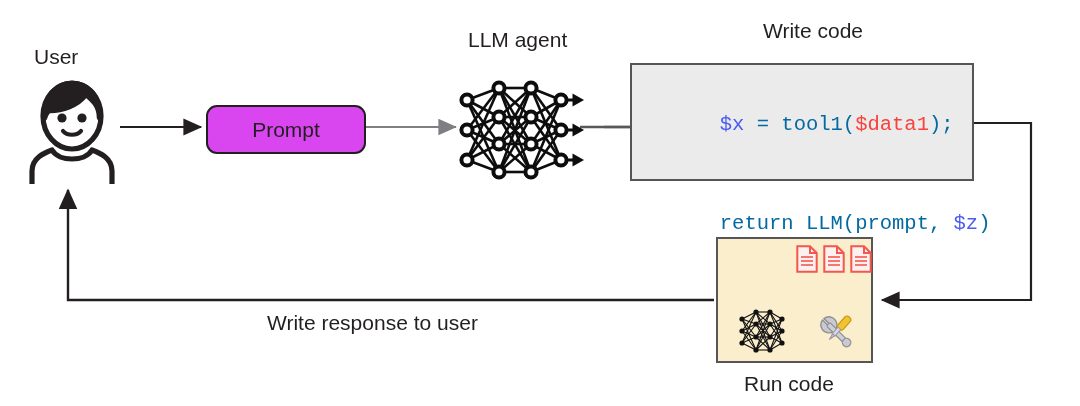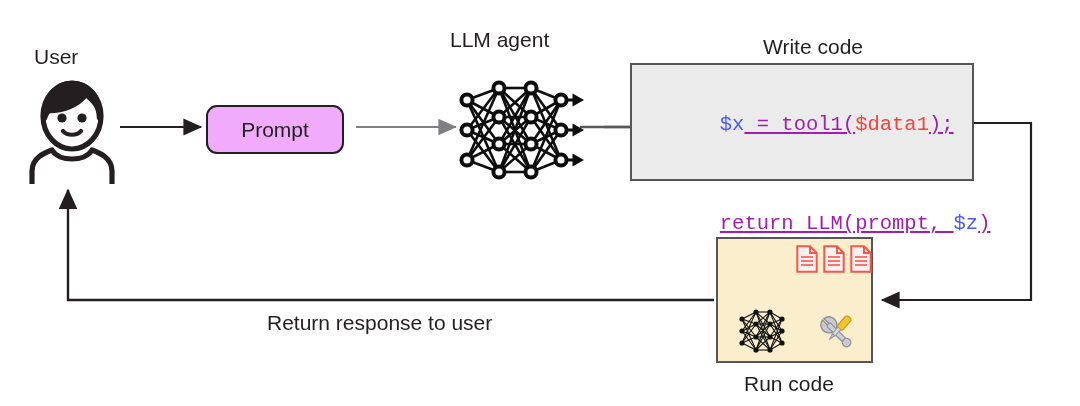--- a/index.html
+++ b/index.html
@@ -26,58 +26,58 @@
     white-space: nowrap;
     font-family: "Liberation Sans", sans-serif;
   }
   
   #user-label { left: 34px; top: 46px; }
   #user-icon { position: absolute; left: 18px; top: 78px; width: 108px; height: 106px; }
   
   #prompt-box {
     position: absolute;
     left: 206px; top: 105px;
-    width: 138px; height: 49px;
+    width: 160px; height: 49px;
     border: 2px solid #231f20;
     border-radius: 11px;
-    background: #f0abfc;
+    background: #d946ef;
     display: flex;
     align-items: center;
     justify-content: center;
     box-sizing: border-box;
   }
   #prompt-box .lbl-in {
     color: #231f20;
     font-size: 21px;
     font-family: "Liberation Sans", sans-serif;
   }
   
-  #llm-label { left: 450px; top: 29px; }
+  #llm-label { left: 468px; top: 29px; }
   #nn-icon { position: absolute; left: 455px; top: 78px; width: 130px; height: 104px; }
   
-  #write-code-label { left: 763px; top: 36px; }
+  #write-code-label { left: 763px; top: 20px; }
   #code-box {
     position: absolute;
     left: 630px; top: 63px;
     width: 344px; height: 118px;
     background: #ebebeb;
     border: 2px solid #555558;
     box-sizing: border-box;
     padding: 10px 0 0 14px;
   }
   .code-line {
     font-family: "Liberation Mono", "DejaVu Sans Mono", monospace;
     font-size: 20.5px;
     line-height: 33px;
     color: #6f6f6f;
     white-space: pre;
   }
   .tok-var  { color: #4a5bf0; }
   .tok-data { color: #f9423a; }
-  .tok-plain{ color: #a21caf; text-decoration: underline; }
+  .tok-plain{ color: #0369a1; }
   
   #run-code-box {
     position: absolute;
     left: 716px; top: 237px;
     width: 157px; height: 126px;
     background: #fbeecd;
     border: 2px solid #565659;
     box-sizing: border-box;
   }
   #run-code-label { left: 744px; top: 373px; text-align: right; }
@@ -356,15 +356,15 @@
 
     <g transform="rotate(42 24 24)">
       <rect x="20.6" y="4" width="7" height="16" rx="3.2" fill="#f2c230" stroke="#c79a12" stroke-width="1.2"></rect>
       <rect x="22.3" y="19" width="3.6" height="9" fill="#d8d8de" stroke="#9a9aa4" stroke-width="1"></rect>
       <path d="M22.6,27.5 L25.6,27.5 L24.1,34 Z" fill="#c2c2ca" stroke="#9a9aa4" stroke-width="1"></path>
     </g>
   </svg>
 
   <div class="lbl" id="run-code-label">Run code</div>
 
-  <div class="lbl" id="return-label">Return response to user</div>
+  <div class="lbl" id="return-label">Write response to user</div>
 
 </div>
 
 </body></html>

